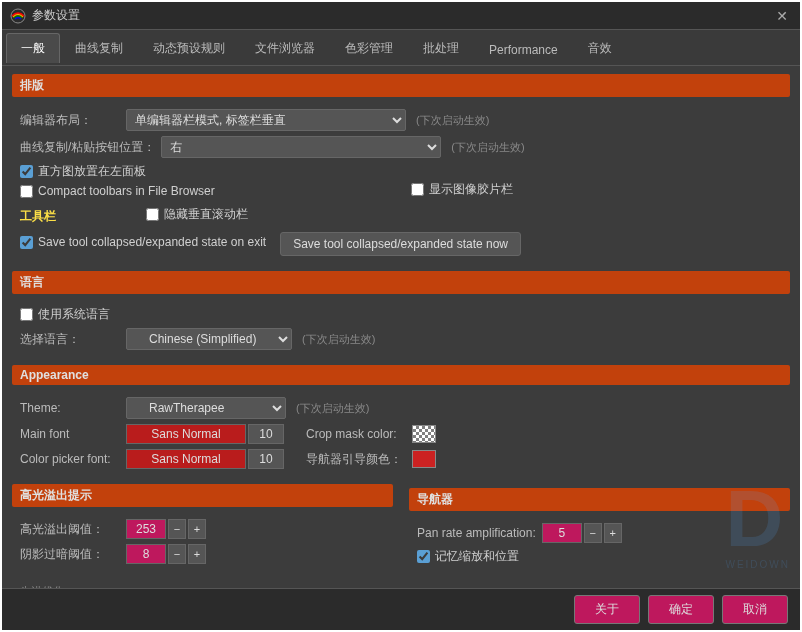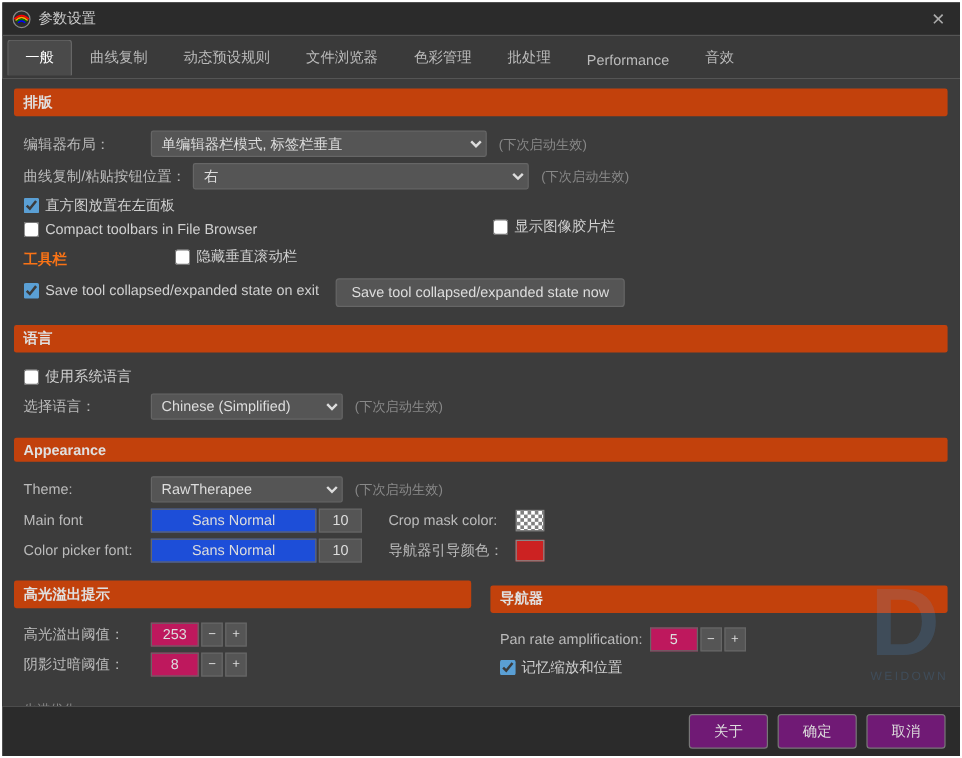--- a/index.html
+++ b/index.html
@@ -117,21 +117,21 @@
       border: 1px solid #666;
       padding: 2px 4px;
       font-size: 12px;
       border-radius: 2px;
       min-width: 280px;
     }
     select.styled-sm {
       background: #555;
       color: #ddd;
       border: 1px solid #666;
-      padding: 2px 4px;
+      padding: 2px 18px;
       font-size: 12px;
       border-radius: 2px;
       min-width: 160px;
     }
     .checkbox-row {
       display: flex;
       align-items: center;
       gap: 5px;
       margin-bottom: 4px;
     }
@@ -154,26 +154,26 @@
       font-size: 12px;
       border-radius: 3px;
       cursor: pointer;
     }
     .font-input-group {
       display: flex;
       align-items: center;
       gap: 2px;
     }
     .font-box {
-      background: #1d4ed8;
+      background: #b91c1c;
       border: 1px solid #666;
       color: #ddd;
       padding: 2px 6px;
       font-size: 12px;
-      width: 138px;
+      width: 120px;
       text-align: center;
     }
     .font-num {
       background: #555;
       border: 1px solid #666;
       color: #ddd;
       padding: 2px 4px;
       font-size: 12px;
       width: 36px;
       text-align: center;
@@ -220,21 +220,21 @@
     .footer {
       background: #2b2b2b;
       border-top: 1px solid #555;
       padding: 6px 12px;
       display: flex;
       justify-content: flex-end;
       gap: 8px;
       align-items: center;
     }
     .footer-btn {
-      background: #701a75;
+      background: #be185d;
       color: #ddd;
       border: 1px solid #777;
       padding: 5px 20px;
       font-size: 12px;
       border-radius: 3px;
       cursor: pointer;
       min-width: 60px;
     }
     .watermark {
       position: absolute;
@@ -324,21 +324,21 @@
           </div>
           <div class="col">
             <div class="checkbox-row">
               <input type="checkbox" style="">
               <span>显示图像胶片栏</span>
             </div>
           </div>
         </div>
 
         <div class="row">
-          <span class="label" style="font-weight:bold; color:#f97316;">工具栏</span>
+          <span class="label" style="font-weight:bold; color:#fde047;">工具栏</span>
           <div style="margin-left:20px;" class="checkbox-row">
             <input type="checkbox" style="">
             <span>隐藏垂直滚动栏</span>
           </div>
         </div>
 
         <div class="row">
           <div class="checkbox-row">
             <input type="checkbox" checked="" style="">
             <span>Save tool collapsed/expanded state on exit</span>

